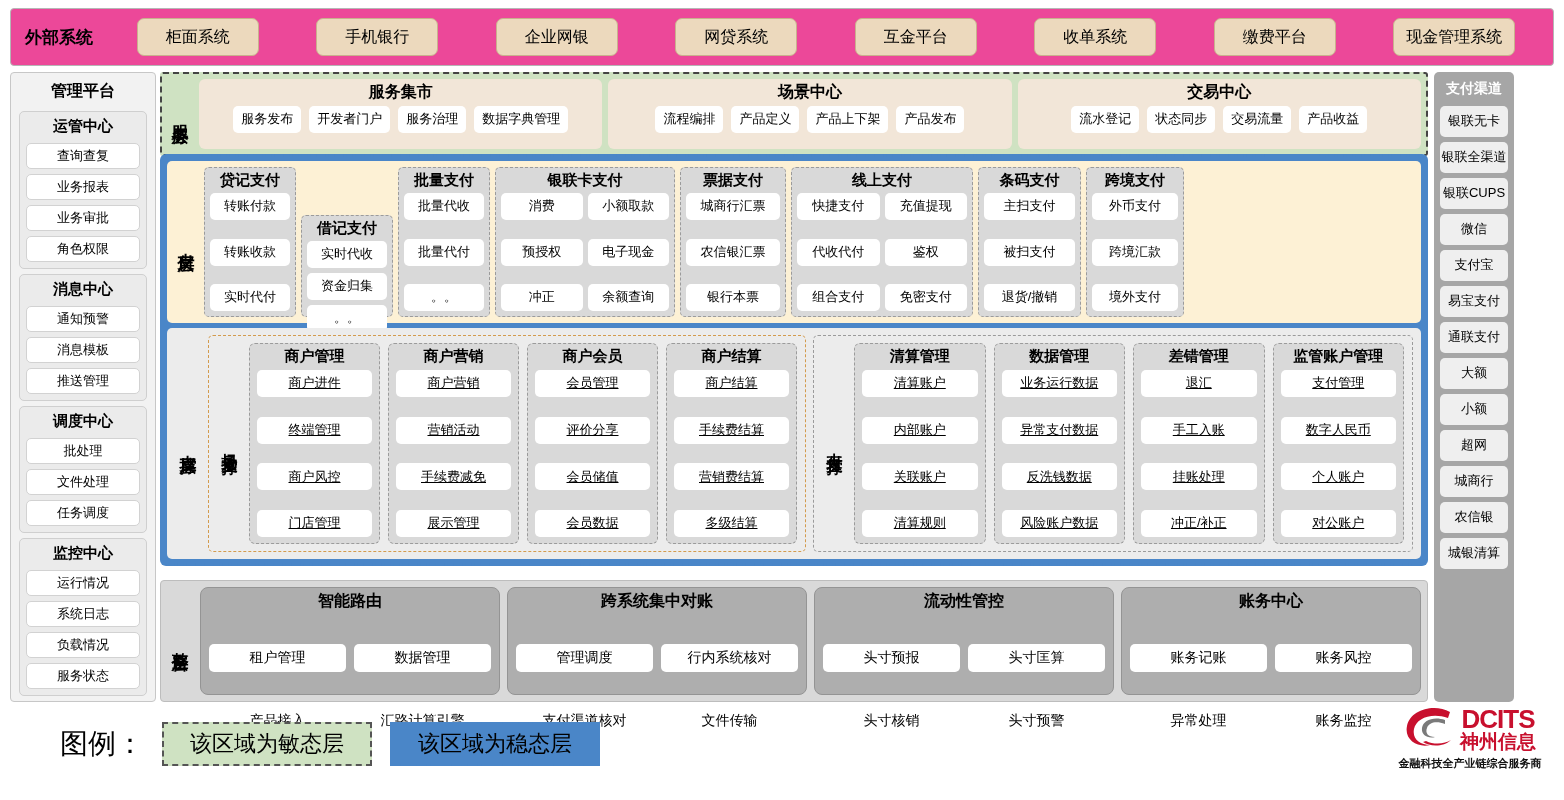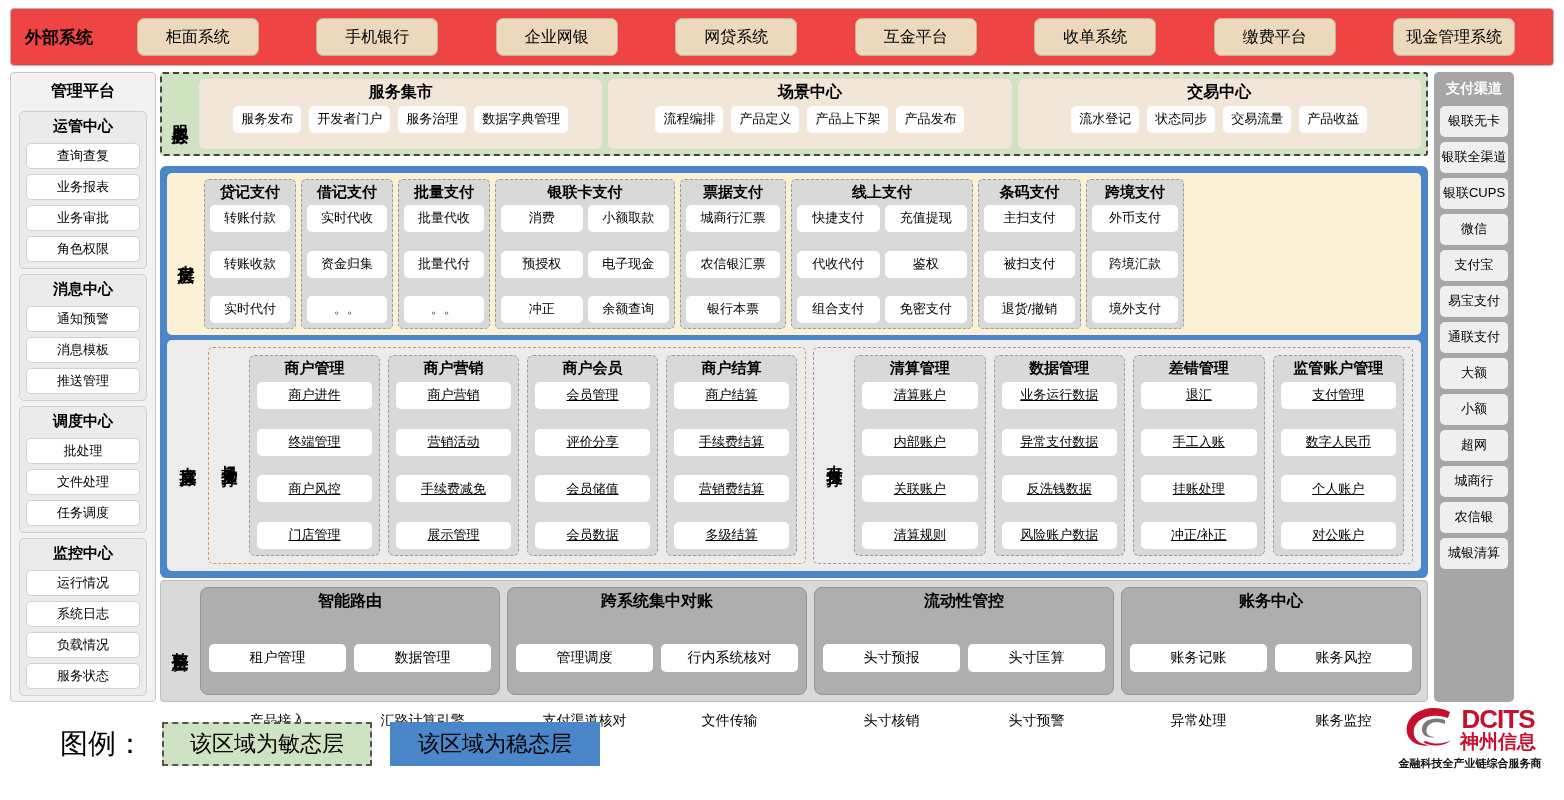--- a/index.html
+++ b/index.html
@@ -25,21 +25,21 @@
     writing-mode:vertical-rl;
     text-orientation:upright;
     font-weight:bold;
     letter-spacing:2px;
     display:flex; align-items:center; justify-content:center;
   }
 
   
   #external-bar {
     position:absolute; left:10px; top:8px; width:1544px; height:58px;
-    background:#ef4444; border:1px solid #b6b6b6; border-radius:4px;
+    background:#ec4899; border:1px solid #b6b6b6; border-radius:4px;
     display:flex; align-items:center; padding:0 14px;
   }
   #external-bar .title { font-weight:bold; font-size:17px; margin-right:20px; white-space:nowrap;}
   #external-bar .items { flex:1; display:flex; justify-content:space-around; align-items:center; gap:10px;}
   #external-bar .ext {
     background:#ecd9bd; border:1px solid #c9b18d; border-radius:7px;
     height:38px; min-width:122px; padding:0 10px;
     display:flex; align-items:center; justify-content:center;
     font-size:16px; color:#000; white-space:nowrap;
   }
@@ -80,41 +80,41 @@
     flex:1; background:#f2e6d8; border-radius:6px;
     display:flex; flex-direction:column; align-items:center;
     padding:2px 6px 5px;
   }
   #service-layer .sl-group .gname { font-weight:bold; font-size:16px; padding:1px 0 3px;}
   #service-layer .sl-group .row { display:flex; gap:8px; width:100%; justify-content:center;}
   #service-layer .sl-group .chip { height:27px; padding:0 8px; border:none; flex:0 0 auto;}
 
   
   #stable-area {
-    position:absolute; left:160px; top:166px; width:1268px; height:412px;
+    position:absolute; left:160px; top:154px; width:1268px; height:412px;
     background:#4a86c8; border:3px dashed #4a86c8; border-radius:6px;
     padding:4px;
     display:flex; flex-direction:column; gap:5px;
   }
 
   
   #payment-layer {
     background:#fdf1d5; border-radius:5px;
     height:162px; display:flex; align-items:stretch; padding:6px; gap:5px;
   }
   #payment-layer > .vlabel { font-size:17px; width:26px; flex:0 0 26px;}
   .pay-group {
     background:#d9d9d9; border:1px dashed #9b9b9b; border-radius:5px;
     padding:2px 5px 5px; display:flex; flex-direction:column; align-items:center;
   }
   .pay-group .gname { font-weight:bold; font-size:15px; padding:1px 0 3px; white-space:nowrap;}
   .pay-group .grid { display:flex; flex-direction:column; gap:5px; width:100%; flex:1; justify-content:space-between;}
   .pay-group .grid .row { display:flex; gap:5px; }
   .pay-group .chip { height:27px; flex:1; border:none; font-size:13px;}
-  .pay-g1 { flex:0 0 92px; } .pay-g2 { flex:0 0 92px; } .pay-g3 { flex:0 0 92px; }
+  .pay-g1 { flex:0 0 92px; } .pay-g2 { flex:0 0 92px;margin-top:48px; } .pay-g3 { flex:0 0 92px; }
   .pay-g4 { flex:0 0 180px; } .pay-g5 { flex:0 0 106px; } .pay-g6 { flex:0 0 182px; }
   .pay-g7 { flex:0 0 103px; } .pay-g8 { flex:0 0 98px; } .pay-g9 { flex:0 0 98px; }
 
   
   #support-layer {
     background:#ececec; border-radius:5px; flex:1;
     display:flex; align-items:stretch; padding:7px 8px; gap:7px;
   }
   #support-layer > .vlabel { font-size:17px; width:26px; flex:0 0 26px;}
   .sup-box {

